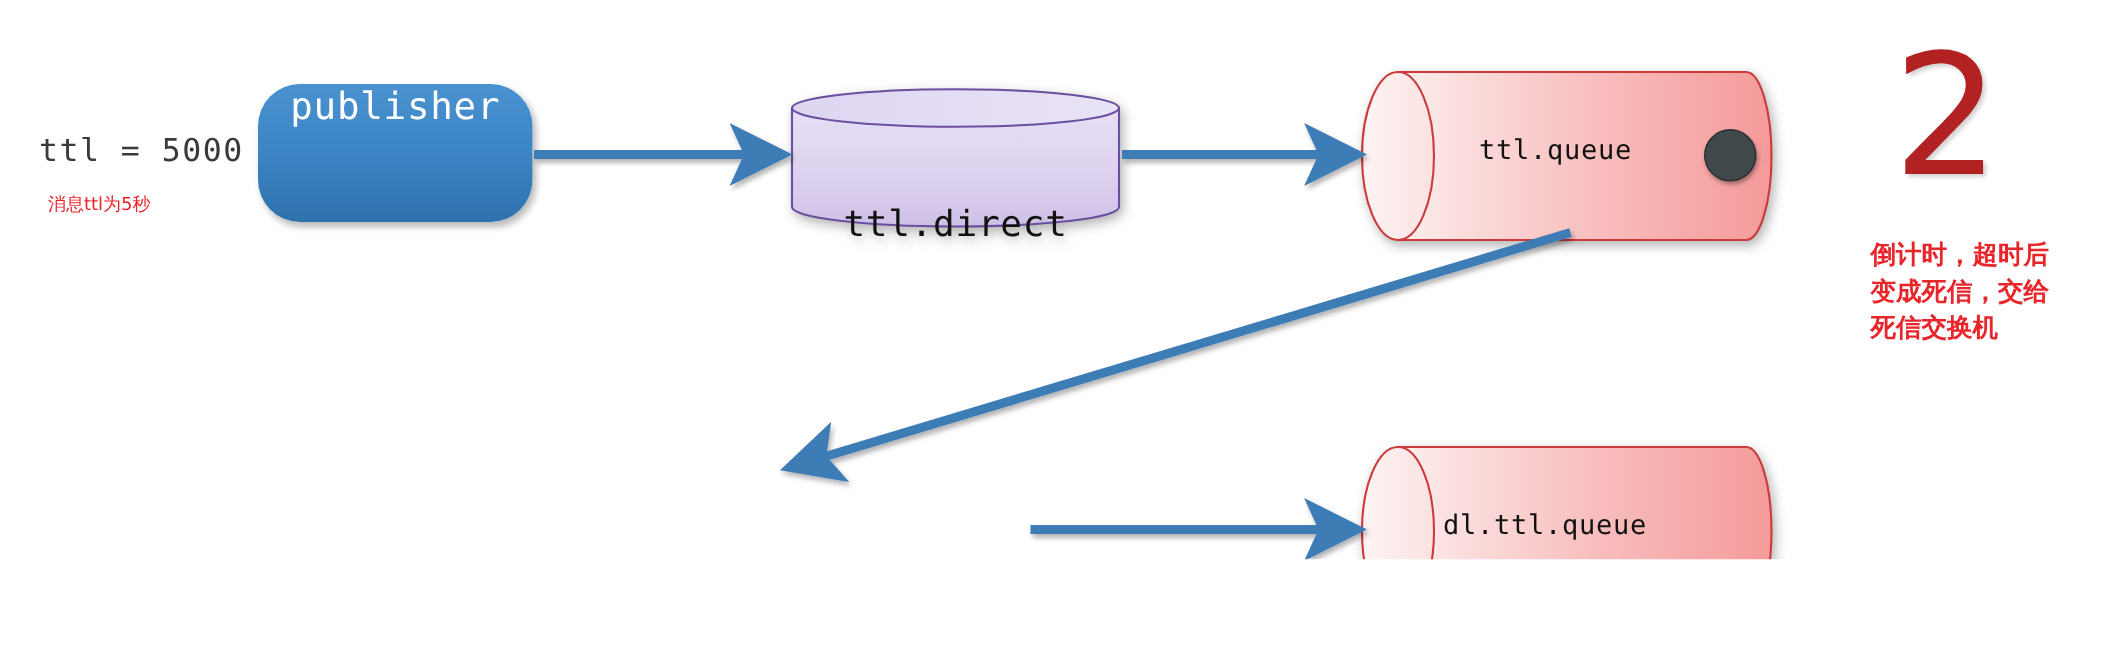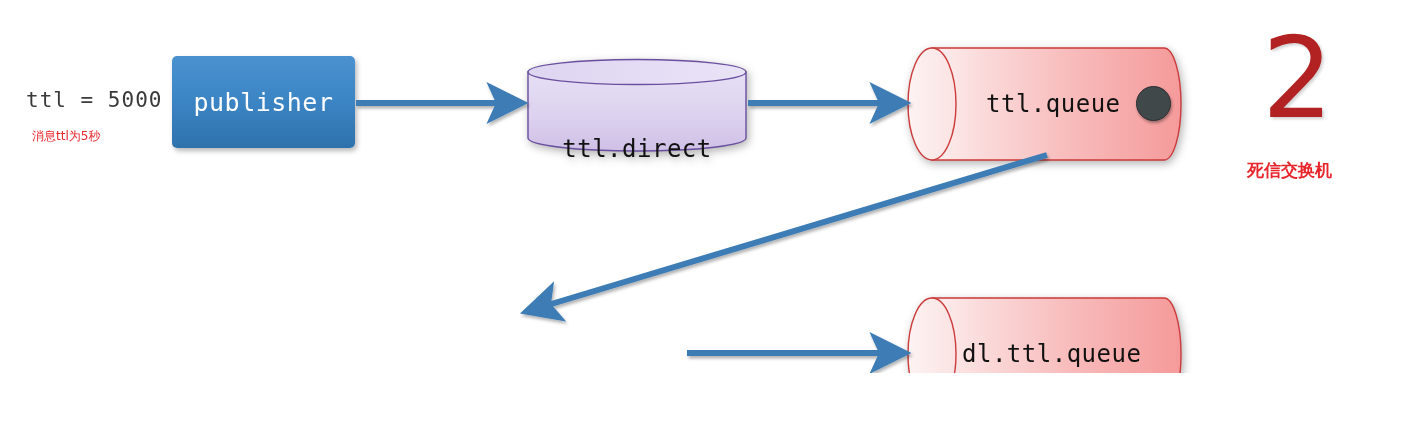--- a/index.html
+++ b/index.html
@@ -38,25 +38,24 @@
     white-space: nowrap;
   }
 
   
   .publisher {
     position: absolute;
     left: 172px;
     top: 56px;
     width: 183px;
     height: 92px;
-    border-radius: 5px;
+    border-radius: 28px;
     background: linear-gradient(to bottom, #4a92cf 0%, #3d86c6 45%, #2e72ad 100%);
     box-shadow: 2px 3px 5px rgba(0,0,0,0.28);
     display: flex;
-    align-items: center;
     justify-content: center;
   }
   .publisher-label {
     font-family: "DejaVu Sans Mono", "Liberation Mono", monospace;
     font-size: 25px;
     color: #ffffff;
     letter-spacing: 0.5px;
   }
 
   
@@ -78,21 +77,21 @@
 
   
   .hcyl {
     position: absolute;
     filter: drop-shadow(2px 3px 4px rgba(0,0,0,0.3));
   }
   .hcyl svg { display: block; }
   .hcyl-label {
     position: absolute;
     font-family: "DejaVu Sans Mono", "Liberation Mono", monospace;
-    font-size: 24px;
+    font-size: 18px;
     color: #111111;
     letter-spacing: 0.5px;
     white-space: nowrap;
     pointer-events: none;
   }
   .msg-dot {
     position: absolute;
     width: 33px;
     height: 33px;
     border-radius: 50%;
@@ -220,16 +219,18 @@
     <g filter="url(#edgeShadow)" stroke="#3c7cb5" stroke-width="6" fill="none">
       <line x1="356" y1="103" x2="520" y2="103" marker-end="url(#ah)"></line>
       <line x1="748" y1="103" x2="903" y2="103" marker-end="url(#ah)"></line>
       <line x1="1047" y1="155" x2="528" y2="311" marker-end="url(#ah)"></line>
       <line x1="687" y1="353" x2="903" y2="353" marker-end="url(#ah)"></line>
     </g>
   </svg>
 
   <div class="step-number">2</div>
   <div class="step-note">
+    <div>倒计时，超时后</div>
+    <div>变成死信，交给</div>
     <div>死信交换机</div>
   </div>
 
 </div>
 
 </body></html>

